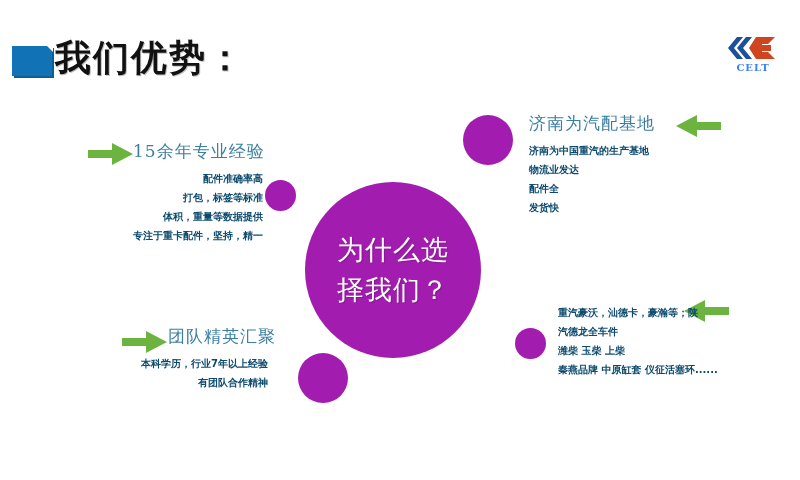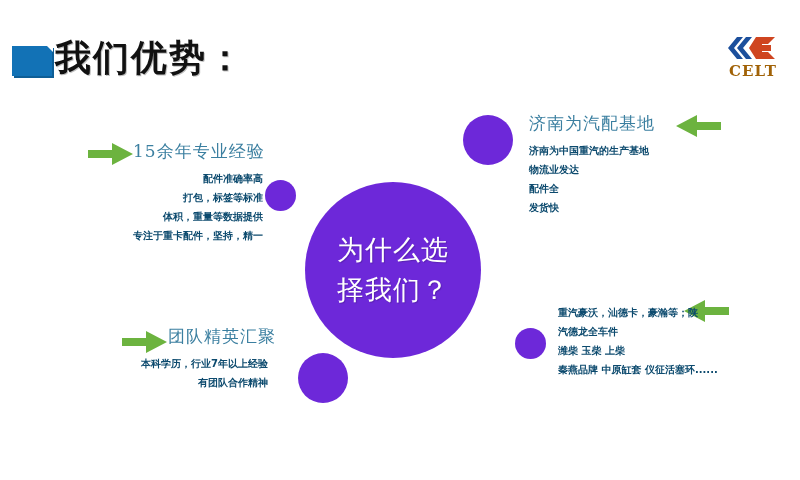--- a/index.html
+++ b/index.html
@@ -31,25 +31,25 @@
     text-shadow:1px 1px 0 rgba(0,0,0,.25);
     white-space:nowrap;
   }
 
   
   .logo{position:absolute;left:718px;top:32px;width:70px;height:50px;}
   .logo svg{display:block;}
   .logo-text{
     position:absolute;left:0;top:30px;width:70px;text-align:center;
     font-family:"DejaVu Serif","Liberation Serif",serif;
-    font-size:15px;font-weight:700;color:#a16207;letter-spacing:1px;
+    font-size:10px;font-weight:700;color:#3b82f6;letter-spacing:1px;
   }
 
   
-  .circ{position:absolute;border-radius:50%;background:#6d28d9;}
+  .circ{position:absolute;border-radius:50%;background:#a21caf;}
   .circ-main{
     left:305px;top:182px;width:176px;height:176px;
     display:flex;align-items:center;justify-content:center;
   }
   .circ-main-label{
     color:#ffffff;font-size:27px;line-height:40px;text-align:center;
     font-family:"DejaVu Serif","Liberation Serif",serif;
     font-weight:400;letter-spacing:1px;width:130px;
     text-shadow:1px 1px 1px rgba(0,0,0,.18);
   }

